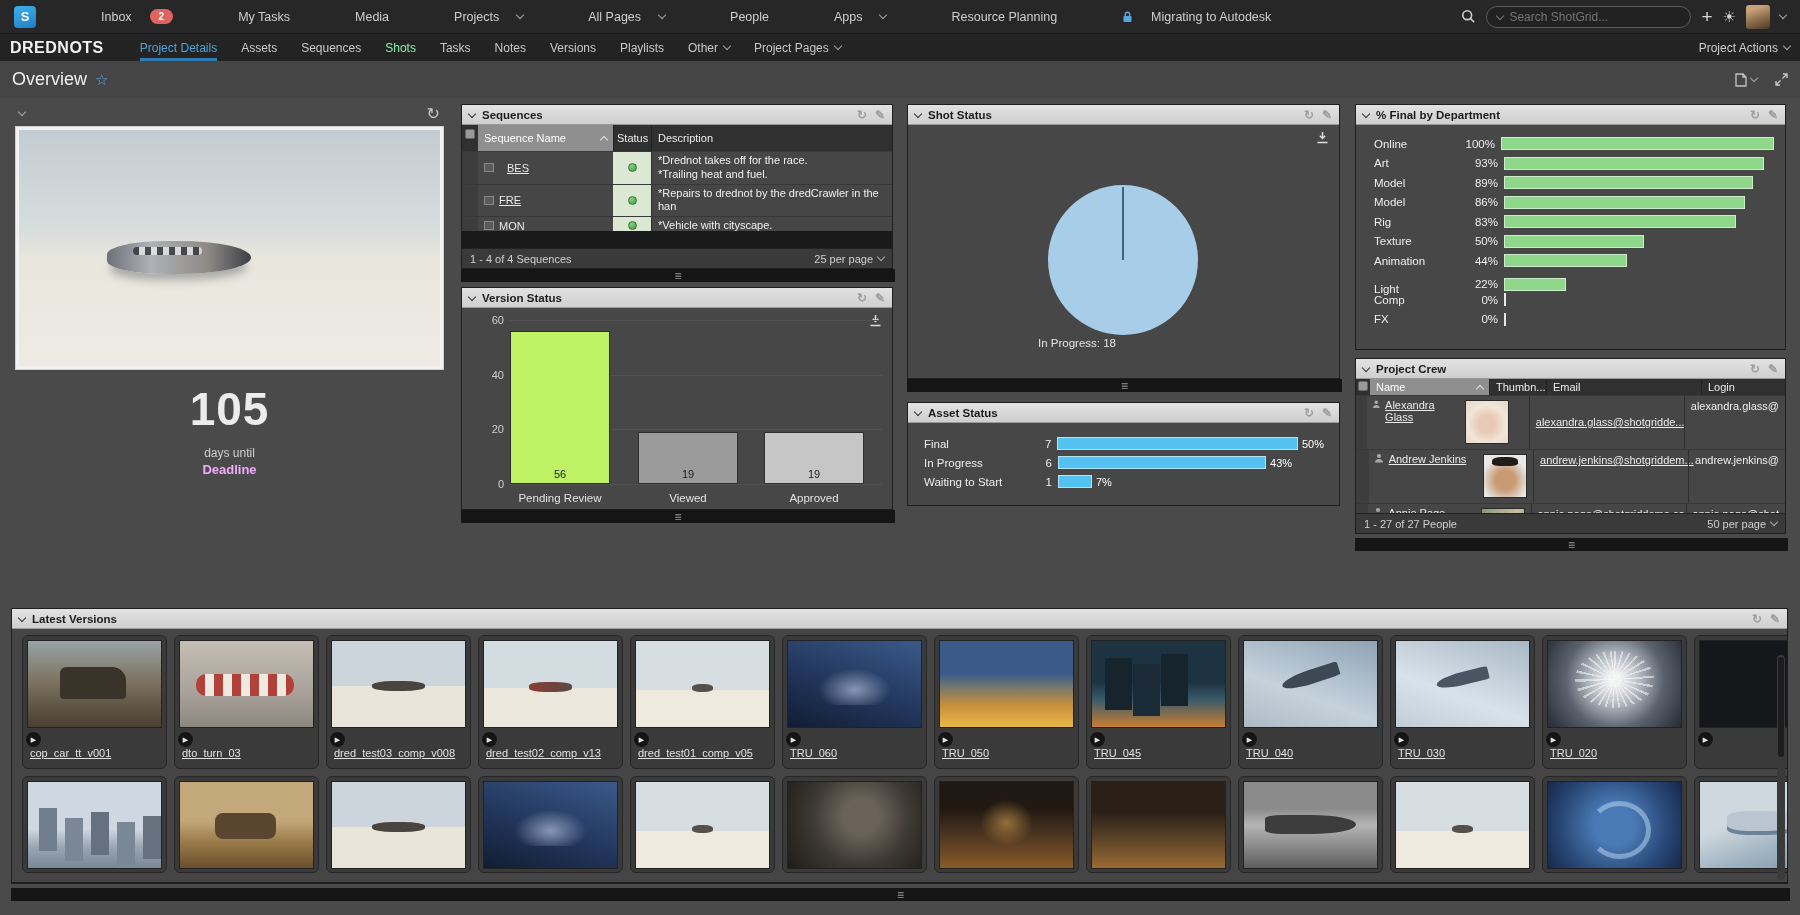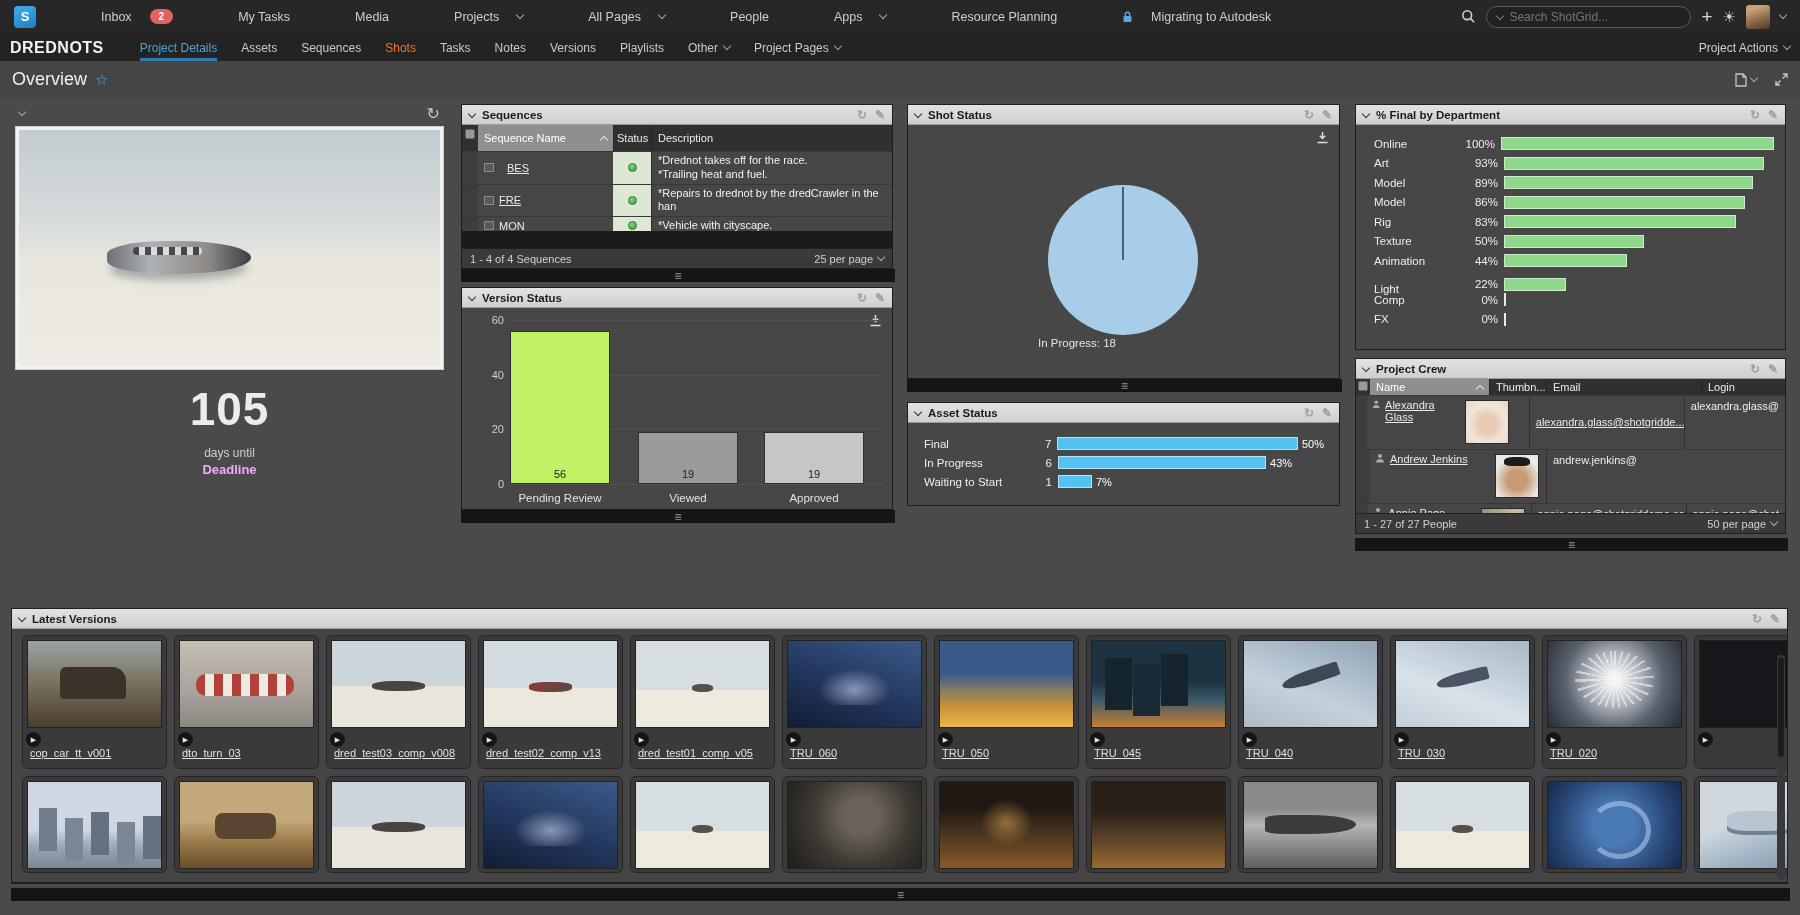--- a/index.html
+++ b/index.html
@@ -18,21 +18,21 @@
   .search-pill { width:205px; height:22px; border:1px solid #5a5a5a; border-radius:11px; background:#212121; display:flex; align-items:center; gap:6px; padding:0 10px; color:#9a9a9a; }
   .search-pill input { background:transparent; border:none; outline:none; color:#bbb; font-size:12px; width:150px; font-family:"Liberation Sans",sans-serif; }
   .icon-btn { color:#d5d5d5; font-size:15px; cursor:pointer; line-height:1; }
   .avatar { width:24px; height:24px; border-radius:3px; background:linear-gradient(160deg,#caa27a 20%,#8a6a4a 60%,#4a3828); }
 
   
   .projnav { position:absolute; left:0; top:34px; width:1800px; height:27px; background:#232323; display:flex; align-items:center; padding:0 10px; gap:24px; font-size:12px; color:#c9c9c9; }
   .proj-title { font-size:16px; font-weight:bold; color:#f2f2f2; letter-spacing:.5px; margin-right:12px; }
   .ptab { height:27px; display:flex; align-items:center; gap:6px; cursor:pointer; border-bottom:3px solid transparent; padding-top:3px; white-space:nowrap; }
   .ptab.active { color:#4da3d9; border-bottom-color:#2f7cb5; }
-  .ptab.accent { color:#f97316;text-align:right; }
+  .ptab.accent { color:#86efac;text-align:right; }
   .proj-actions { margin-left:auto; display:flex; align-items:center; gap:6px; color:#cfcfcf; cursor:pointer; }
 
   
   .ovbar { position:absolute; left:0; top:61px; width:1800px; height:37px; background:#454545; display:flex; align-items:center; padding:0 12px; }
   .ov-title { font-size:18px; color:#f0f0f0; }
   .ov-star { color:#5aa7dd; font-size:15px; margin-left:8px; cursor:pointer; }
   .ov-icons { margin-left:auto; display:flex; align-items:center; gap:18px; color:#c5c5c5; }
 
   
   .panel { position:absolute; background:#474747; border:1px solid #1e1e1e; }
@@ -587,20 +587,21 @@
           <div style="width:119px;padding:3px 5px;display:flex;gap:5px;align-items:flex-start;">
             <svg width="10" height="10" viewBox="0 0 10 10">
               <circle cx="5" cy="3" r="2.1" fill="#a8a8a8"></circle>
               <path d="M1 9.6c0-2.3 1.8-3.5 4-3.5s4 1.2 4 3.5z" fill="#a8a8a8"></path>
             </svg>
             <span class="link">Andrew Jenkins</span>
           </div>
           <div style="width:57px;" class="avatar-cell">
             <div class="avatar-img avatar-andrew"></div>
           </div>
+          <div style="width:155px;padding:4px 6px;border-left:1px solid #2f2f2f;"><span class="link">andrew.jenkins@shotgriddem...</span></div>
           <div style="flex:1;padding:4px 6px;border-left:1px solid #2f2f2f;white-space:nowrap;">andrew.jenkins@</div>
         </div>
         <div class="crew-row" style="height: 26px;">
           <div style="width:14px;background:#3d3d3d;"></div>
           <div style="width:119px;padding:3px 5px;display:flex;gap:5px;align-items:flex-start;">
             <svg width="10" height="10" viewBox="0 0 10 10">
               <circle cx="5" cy="3" r="2.1" fill="#a8a8a8"></circle>
               <path d="M1 9.6c0-2.3 1.8-3.5 4-3.5s4 1.2 4 3.5z" fill="#a8a8a8"></path>
             </svg>
             <span class="link">Annie Page</span>

